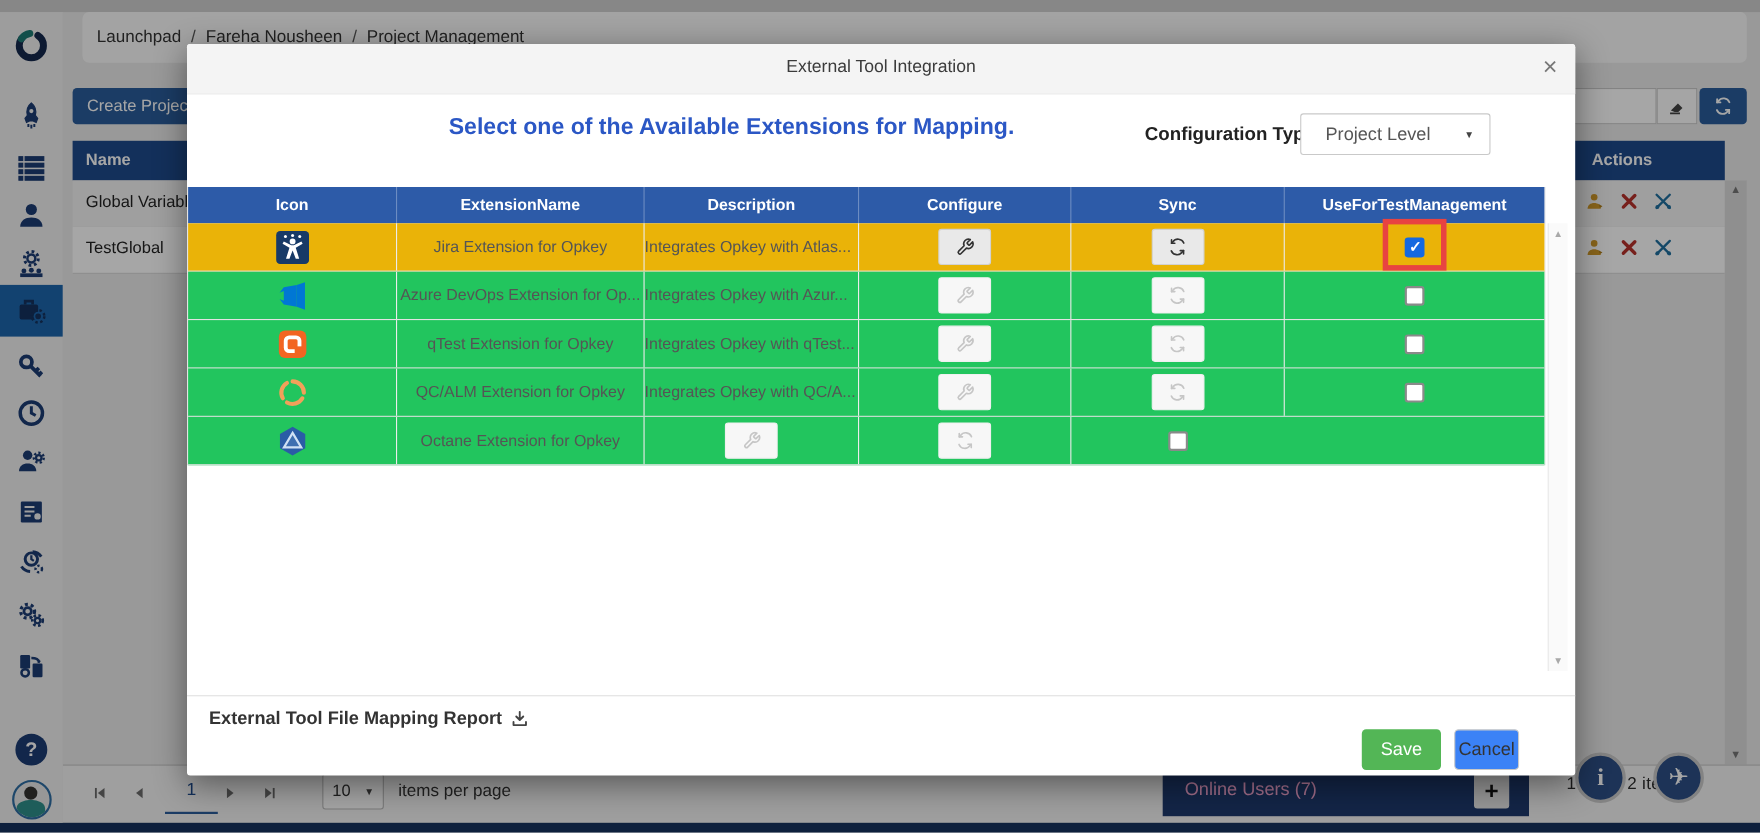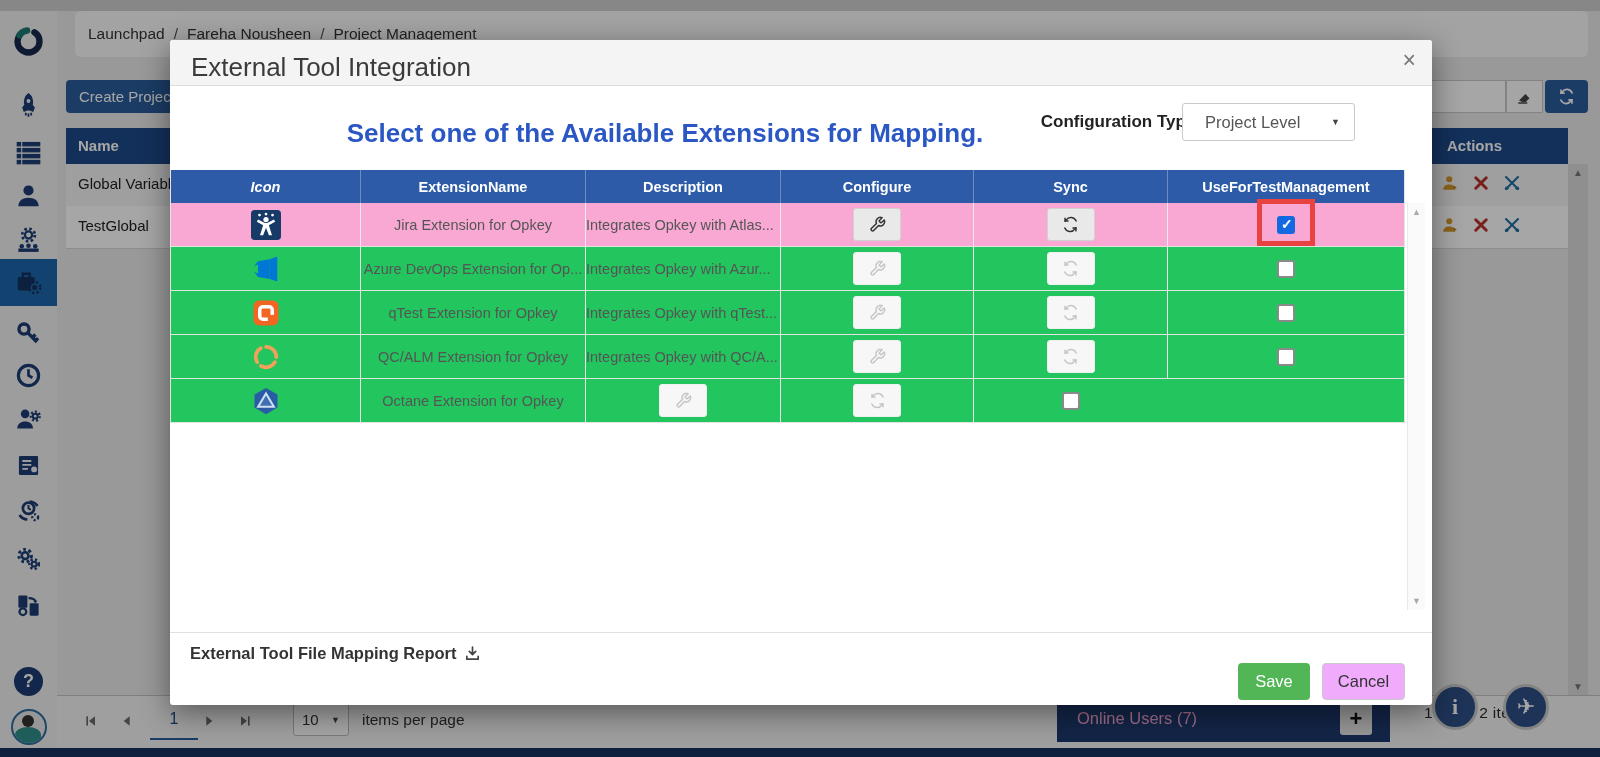--- a/index.html
+++ b/index.html
@@ -74,39 +74,39 @@
   .float-plane{left:1503px;top:684px;font-size:22px;}
 
   
   .backdrop{left:0;top:0;width:1600px;height:757px;background:rgba(0,0,0,0.35);z-index:5;}
 
   
   .modal{left:170px;top:40px;width:1262px;height:665px;background:#fff;z-index:10;
     box-shadow:0 8px 30px rgba(0,0,0,0.45);border-radius:3px;}
   .modal-header{position:absolute;left:0;top:0;width:100%;height:46px;background:#f4f4f4;
     border-bottom:1px solid #ddd;border-radius:3px 3px 0 0;box-sizing:border-box;}
-  .modal-title{position:absolute;left:0;top:12px;width:100%;font-size:26px;color:#3b3b3b;margin-left:21px;}
+  .modal-title{position:absolute;left:0;top:12px;width:100%;text-align:center;font-size:16px;color:#3b3b3b;}
   .modal-close{position:absolute;right:16px;top:9px;font-size:23px;color:#777;cursor:pointer;line-height:1;}
 
-  .instruction{position:absolute;left:60px;top:78px;width:870px;text-align:center;
-    font-size:26px;font-weight:bold;color:#2b57c5;}
+  .instruction{position:absolute;left:60px;top:64px;width:870px;text-align:center;
+    font-size:21px;font-weight:bold;color:#2b57c5;}
   .cfg-label{position:absolute;left:809px;top:72px;width:222px;text-align:right;
     font-size:17px;font-weight:bold;color:#222;}
   .cfg-select{position:absolute;left:1012px;top:63px;width:173px;height:38px;background:#fff;
     border:1px solid #c9c9c9;border-radius:3px;box-sizing:border-box;display:flex;align-items:center;
     justify-content:space-between;padding:0 14px 0 22px;font-size:16.5px;color:#555;}
 
   .mtable{position:absolute;left:0;top:130px;width:1235px;border-left:1px solid #e3e3e3;border-right:1px solid #e3e3e3;box-sizing:border-box;}
   .mth{display:grid;grid-template-columns:189px 225px 195px 193px 194px 237px;height:33px;background:#2d5ba8;}
   .mth > div{display:flex;align-items:center;justify-content:center;color:#fff;font-size:14.5px;
     font-weight:bold;border-left:1px solid rgba(255,255,255,0.3);}
-  .mth > div:first-child{border-left:none;font-style:italic;}
+  .mth > div:first-child{border-left:none;}
   .mtr{display:grid;grid-template-columns:189px 225px 195px 193px 194px 237px;height:43px;
     border-bottom:1px solid #e3e3e3;background:#22c55e;}
-  .mtr.selected{background:#f9a8d4;}
+  .mtr.selected{background:#eab308;}
   .mtr > div{display:flex;align-items:center;justify-content:center;font-size:14.5px;color:#555;
     border-left:1px solid #ececec;overflow:hidden;}
   .mtr > div:first-child{border-left:none;}
   .mtr .cell-desc{justify-content:flex-start;}
   .ext-icon{width:30px;height:30px;}
   .tool-btn{width:46px;height:31px;border-radius:3px;display:flex;align-items:center;justify-content:center;}
   .tool-btn.on{background:#e9e9e9;border:1px solid #d2d2d2;color:#333;}
   .tool-btn.off{background:#f7f7f7;border:1px solid #f0f0f0;color:#c6c6c6;}
   .tool-btn svg{width:17px;height:17px;stroke:currentColor;fill:none;stroke-width:2.1;stroke-linecap:round;stroke-linejoin:round;}
   .cb{width:18px;height:18px;border:2px solid #8a8a8a;border-radius:3px;background:#fff;box-sizing:border-box;}
@@ -117,21 +117,21 @@
   .mscroll{position:absolute;left:1237px;top:163px;width:18px;height:407px;background:#fafafa;
     border-left:1px solid #e9e9e9;display:flex;flex-direction:column;justify-content:space-between;
     align-items:center;color:#a9a9a9;font-size:9px;padding:4px 0;box-sizing:border-box;}
   .mtable-bottom{position:absolute;left:0;top:592px;width:1262px;border-top:1px solid #e0e0e0;}
 
   .report-link{position:absolute;left:20px;top:604px;display:flex;align-items:center;gap:8px;
     font-size:16.5px;font-weight:bold;color:#333;}
   .report-link svg{width:17px;height:17px;stroke:#444;fill:none;stroke-width:2.4;stroke-linecap:round;stroke-linejoin:round;}
   .save-btn{position:absolute;left:1068px;top:623px;width:72px;height:37px;background:#53b656;border-radius:4px;
     color:#fff;font-size:16.5px;display:flex;align-items:center;justify-content:center;}
-  .cancel-btn{position:absolute;left:1152px;top:623px;width:83px;height:37px;background:#f0abfc;border:1px solid #c9c9c9;
+  .cancel-btn{position:absolute;left:1152px;top:623px;width:59px;height:37px;background:#3b82f6;border:1px solid #c9c9c9;
     border-radius:4px;color:#333;font-size:16.5px;display:flex;align-items:center;justify-content:center;box-sizing:border-box;}
 </style>
 </head>
 <body>
 
 <div class="screen">
 
   <div class="abs top-strip"></div>
 
   <div class="abs breadcrumb-bar">

